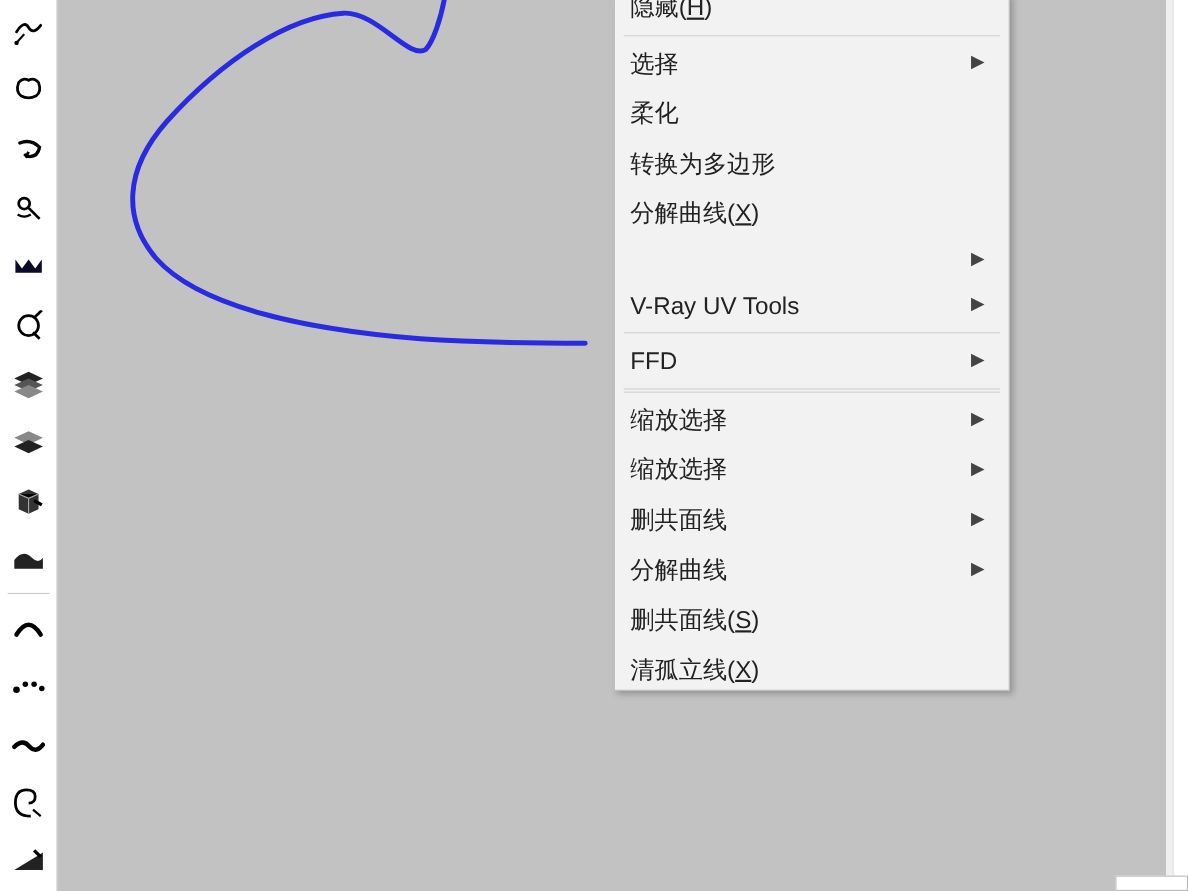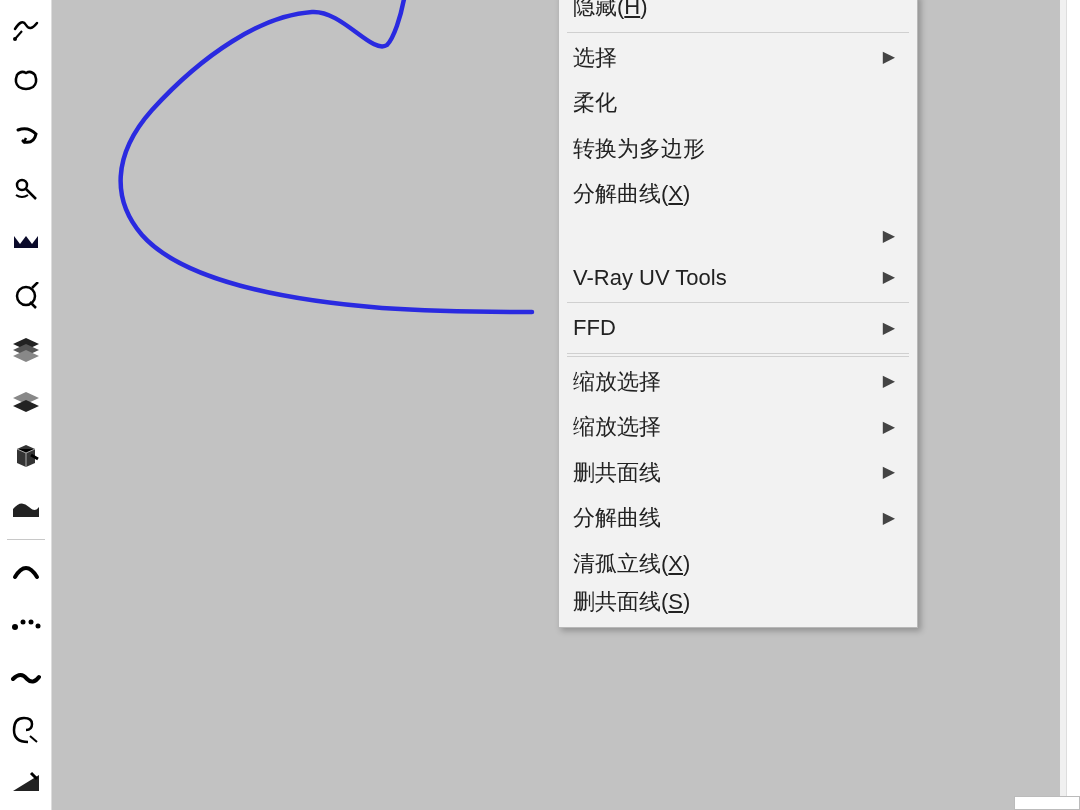--- a/index.html
+++ b/index.html
@@ -278,27 +278,27 @@
     <span class="submenu-arrow">▶</span>
   </div>
   <div class="menu-item">
     <span>删共面线</span>
     <span class="submenu-arrow">▶</span>
   </div>
   <div class="menu-item">
     <span>分解曲线</span>
     <span class="submenu-arrow">▶</span>
   </div>
+  <div class="menu-item">
+    <span>
+      <span>删共面线(</span><span class="underline">S</span><span>)</span>
+    </span>
+  </div>
   <div class="menu-item" style="padding-bottom:2px">
     <span>
       <span>清孤立线(</span><span class="underline">X</span><span>)</span>
     </span>
   </div>
-  <div class="menu-item">
-    <span>
-      <span>删共面线(</span><span class="underline">S</span><span>)</span>
-    </span>
-  </div>
 </div>
 
 <div class="status-snippet">
   <span></span>
 </div>
 
 </body></html>

